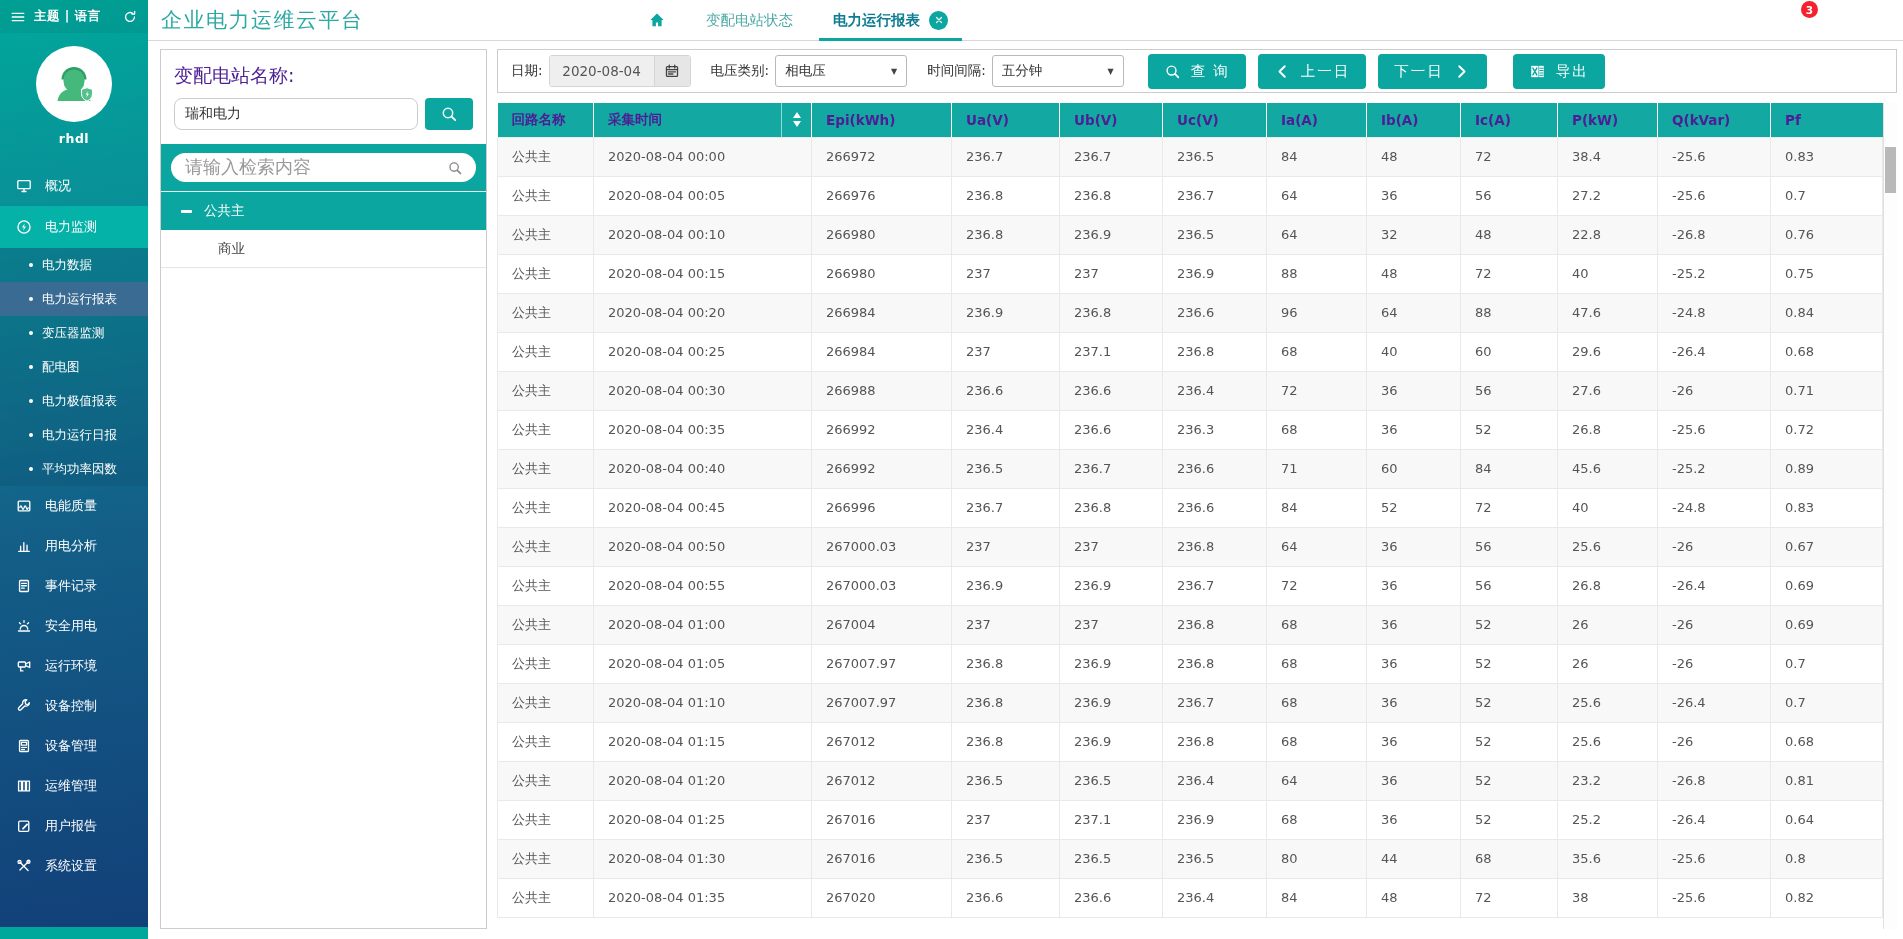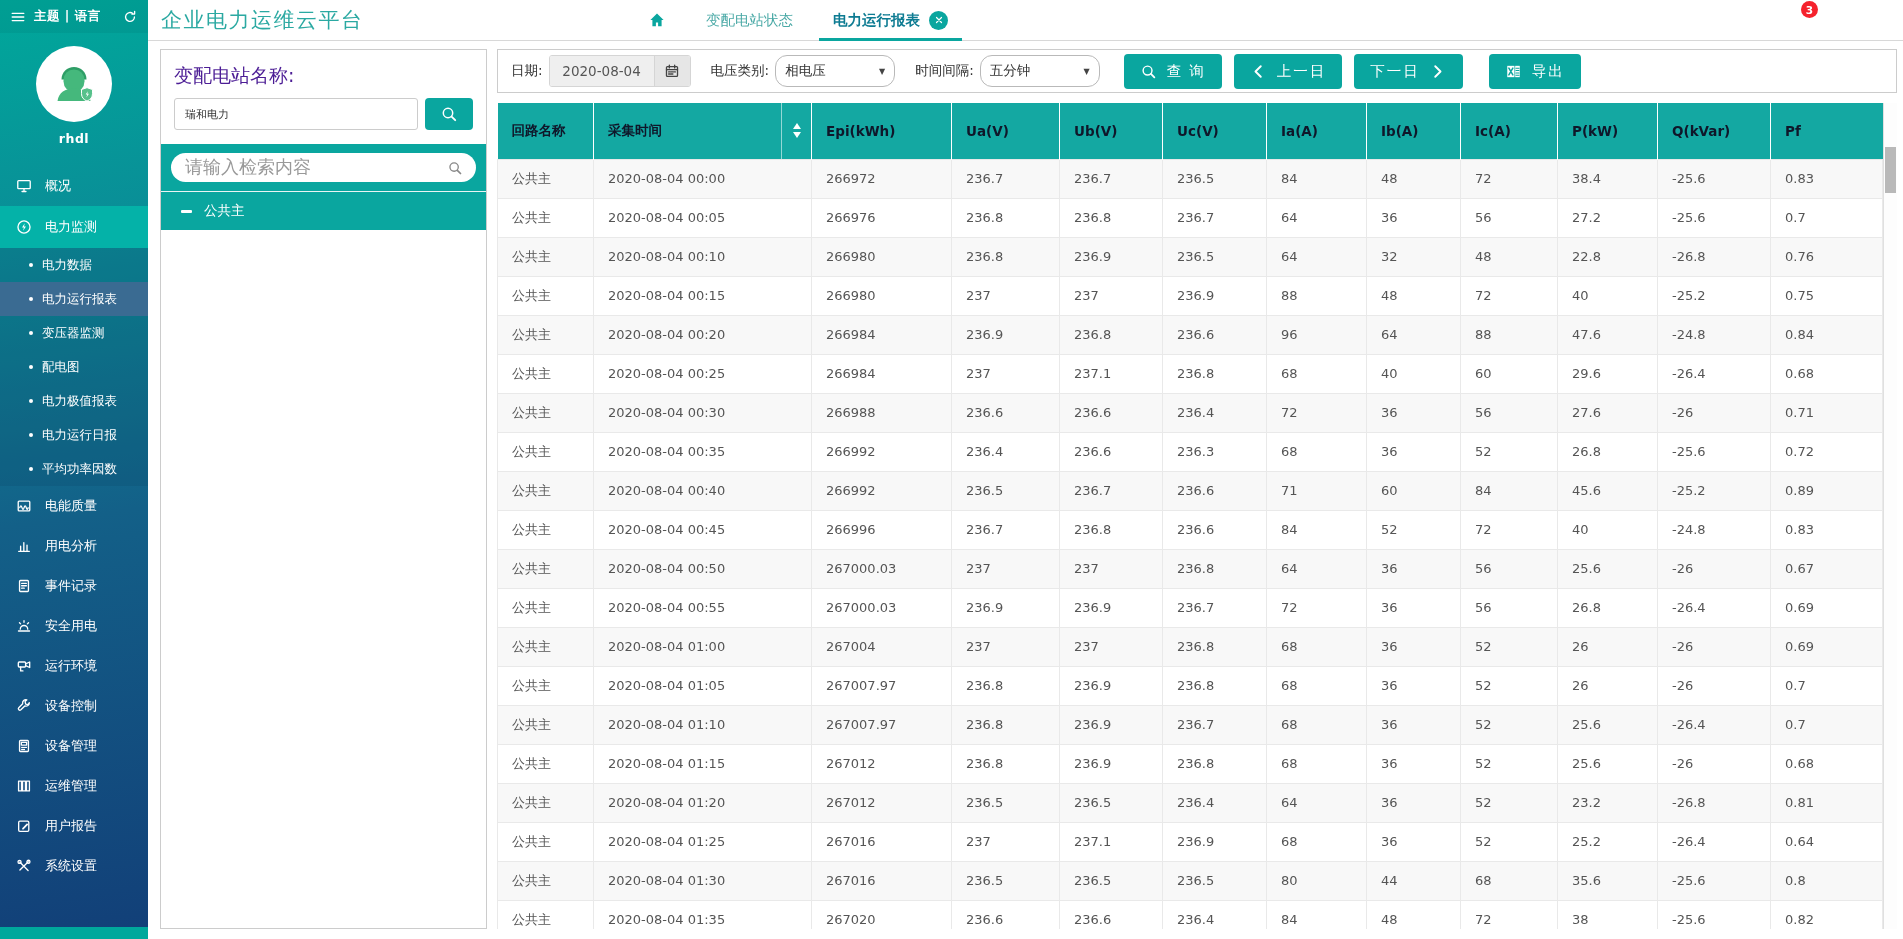--- a/index.html
+++ b/index.html
@@ -49,21 +49,21 @@
   .hbtn svg{width:26px;height:26px}
   .badge{position:absolute;top:-6px;right:-9px;background:var(--badge);color:#fff;border-radius:50%;
     min-width:17px;height:17px;font-size:10.5px;display:flex;align-items:center;justify-content:center;font-weight:bold}
 
   .c-body{flex:1;display:flex;padding:8px 6px 10px 12px;gap:10px;min-height:0}
 
   
   .station-panel{width:327px;min-width:327px;border:1px solid #ccc;display:flex;flex-direction:column;overflow:hidden}
   .sp-label{padding:13px 13px 9px;font-size:19px;color:#4c1d95}
   .sp-search{display:flex;padding:0 13px 14px;align-items:center}
-  .sp-input{flex:1;height:32px;border:1px solid #ccc;border-radius:3px;padding:8px 10px;font-size:11px;color:#333;outline:none;min-width:0}
+  .sp-input{flex:1;height:32px;border:1px solid #ccc;border-radius:8px;padding:8px 10px;font-size:14px;color:#333;outline:none;min-width:0}
   .sp-btn{width:48px;min-width:48px;height:32px;background:var(--teal);border:none;border-radius:4px;margin-left:7px;
     display:flex;align-items:center;justify-content:center;color:#fff;cursor:pointer}
   .sp-btn svg{width:18px;height:18px}
   .tree-band{background:var(--teal);padding:9px 10px}
   .tree-search{background:#fff;border-radius:15px;height:29px;display:flex;align-items:center;padding:0 12px;gap:8px}
   .tree-search input{flex:1;border:none;outline:none;font-size:18px;color:#555;background:transparent;min-width:0}
   .tree-search input::placeholder{color:#999}
   .tree-search .icon{color:#888}
   .tree{flex:1;overflow:hidden;border-top:1px solid #e9f5f4}
   .tree-row{height:38px;display:flex;align-items:center;gap:12px;padding-left:20px;font-size:13.5px;
@@ -74,34 +74,34 @@
 
   
   .main{flex:1;display:flex;flex-direction:column;min-width:0}
   .toolbar{border:1px solid #ccc;height:44px;min-height:44px;display:flex;align-items:center;padding:0 13px;
     font-size:13.5px;color:#333;white-space:nowrap}
   .tb-label{margin-right:6px}
   .date-box{display:flex;border:1px solid #d5d5d5;border-radius:3px;overflow:hidden;margin-right:20px}
   .date-text{width:104px;height:30px;background:#efefef;display:flex;align-items:center;justify-content:center;color:#555}
   .date-btn{width:36px;height:30px;background:#e6e6e6;border-left:1px solid #d5d5d5;display:flex;align-items:center;
     justify-content:center;color:#444;cursor:pointer}
-  .select{width:120px;height:32px;border:1px solid #b9b9b9;border-radius:12px;display:flex;align-items:center;
+  .select{width:132px;height:32px;border:1px solid #b9b9b9;border-radius:3px;display:flex;align-items:center;
     justify-content:space-between;padding:0 9px;background:#fff;color:#333;margin-right:20px;cursor:pointer}
   .caret{font-size:8px;color:#444}
   .btn{height:35px;border:none;border-radius:4px;background:var(--teal);color:#fff;display:flex;align-items:center;
     gap:9px;padding:0 16px;font-size:14.5px;cursor:pointer;margin-left:12px;letter-spacing:2px}
   .btn .icon svg{width:17px;height:17px}
   .btn.query{margin-left:4px}
   .btn.export{margin-left:26px}
 
   
   .table-zone{flex:1;display:flex;margin-top:10px;min-height:0;overflow:hidden}
   .tbl{flex:1;min-width:0;overflow:hidden}
   table{width:100%;border-collapse:collapse;table-layout:fixed}
-  th{background:var(--teal-head);color:#0f172a;font-size:13.5px;text-align:left;padding:0 0 0 14px;height:56px;
+  th{background:var(--teal-head);color:#4c1d95;font-size:13.5px;text-align:left;padding:0 0 0 14px;height:34px;
     font-weight:bold;border-right:1px solid rgba(255,255,255,.5);position:relative;white-space:nowrap;overflow:hidden}
   th:last-child{border-right:none}
   td{height:39px;padding:0 0 0 14px;font-size:13px;color:#555;border:1px solid #e9e9e9;background:#fff;
     white-space:nowrap;overflow:hidden}
   tbody tr:nth-child(odd) td{background:#f8f8f8}
   .sort{position:absolute;right:0;top:0;bottom:0;display:flex;flex-direction:column;gap:3px;align-items:center;
     justify-content:center;border-left:1px solid rgba(255,255,255,.55);width:30px;cursor:pointer}
   .tri-up{width:0;height:0;border-left:4.5px solid transparent;border-right:4.5px solid transparent;border-bottom:6px solid #fff}
   .tri-down{width:0;height:0;border-left:4.5px solid transparent;border-right:4.5px solid transparent;border-top:6px solid #fff}
   .vscroll{width:14px;min-width:14px;border-left:1px solid #e0e0e0;background:#fdfdfd;position:relative}
@@ -349,20 +349,23 @@
                   <circle cx="8" cy="8" r="4.7"></circle>
                   <path d="M11.6 11.6 15.2 15.2" stroke-width="1.9"></path>
                 </svg>
               </span>
           </div>
         </div>
         <div class="tree">
             <div class="tree-row selected">
               <span class="minus-bar"></span>
               <span>公共主</span>
+            </div>
+            <div class="tree-row child">
+              <span>商业</span>
             </div>
           </div>
       </div>
 
       <div class="main">
 
         <div class="toolbar">
           <span class="tb-label">日期:</span>
           <span class="date-box">
             <span class="date-text">2020-08-04</span>

